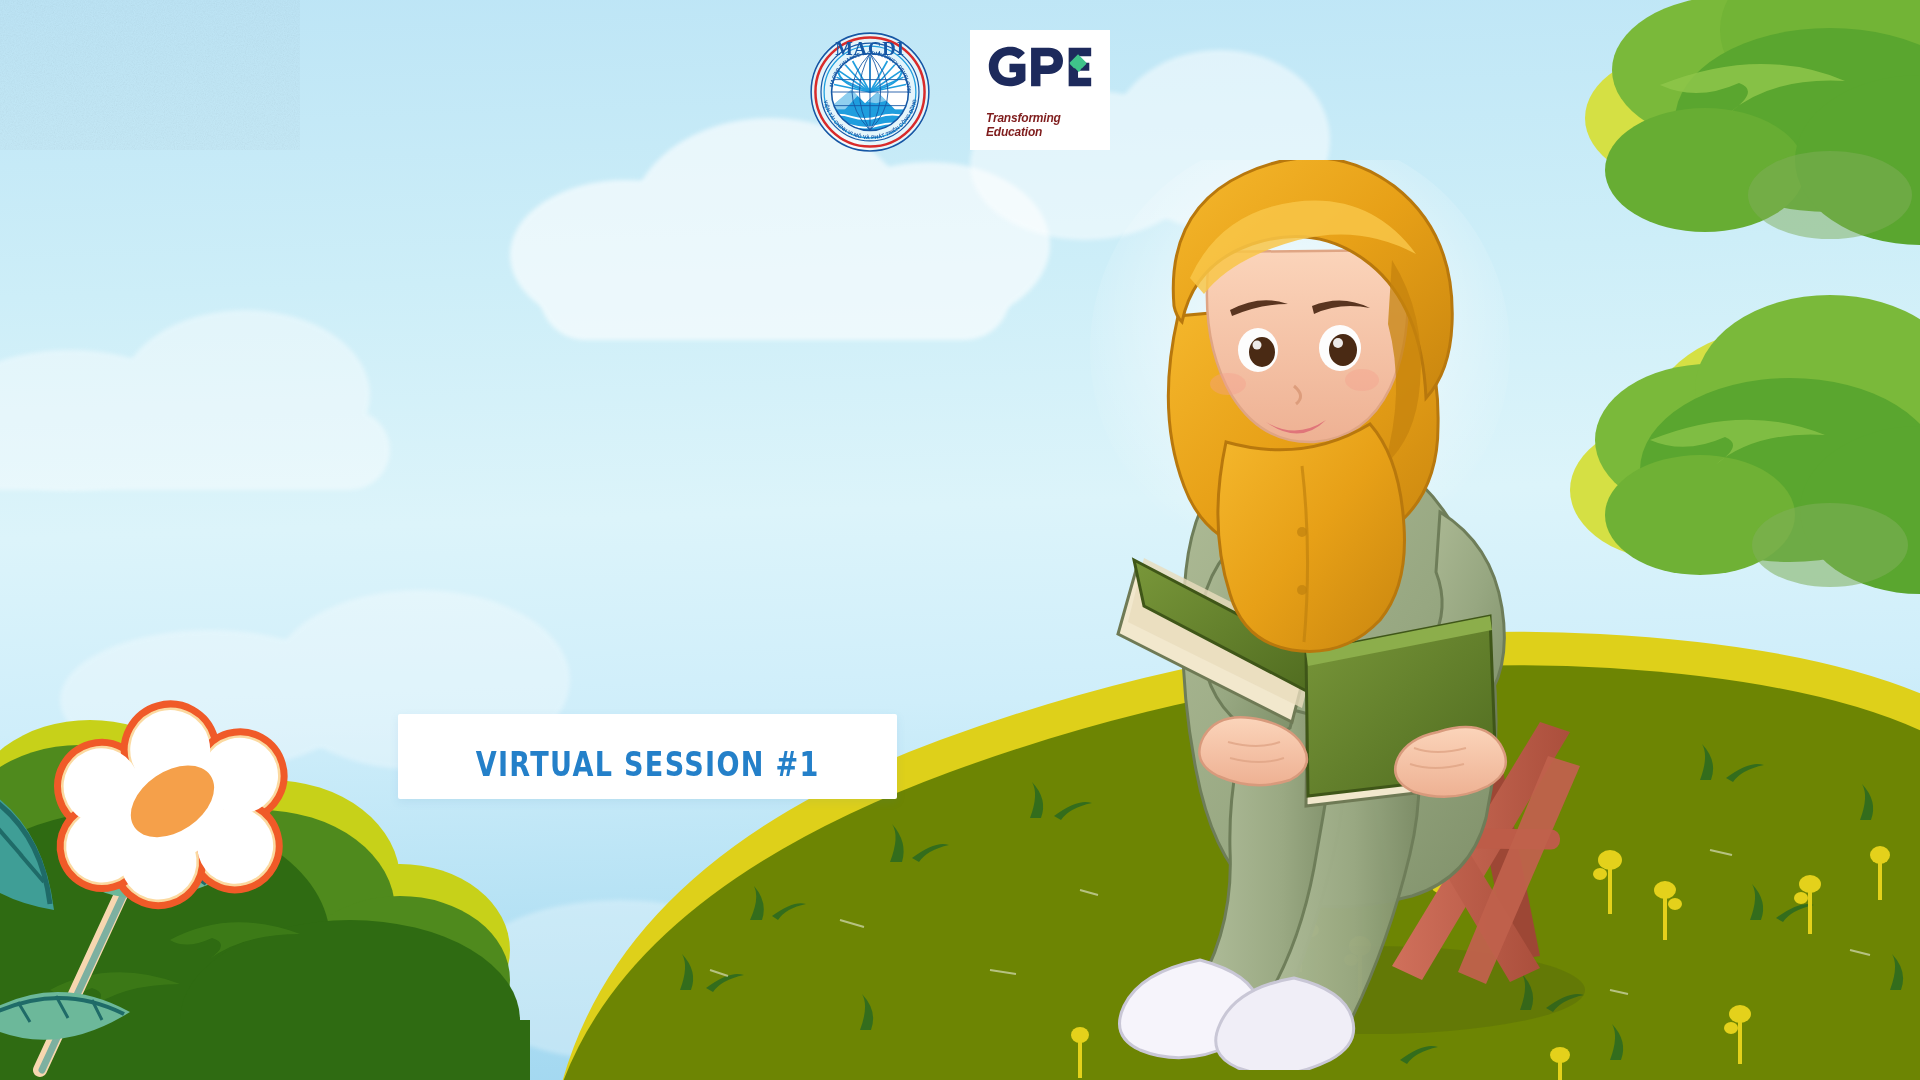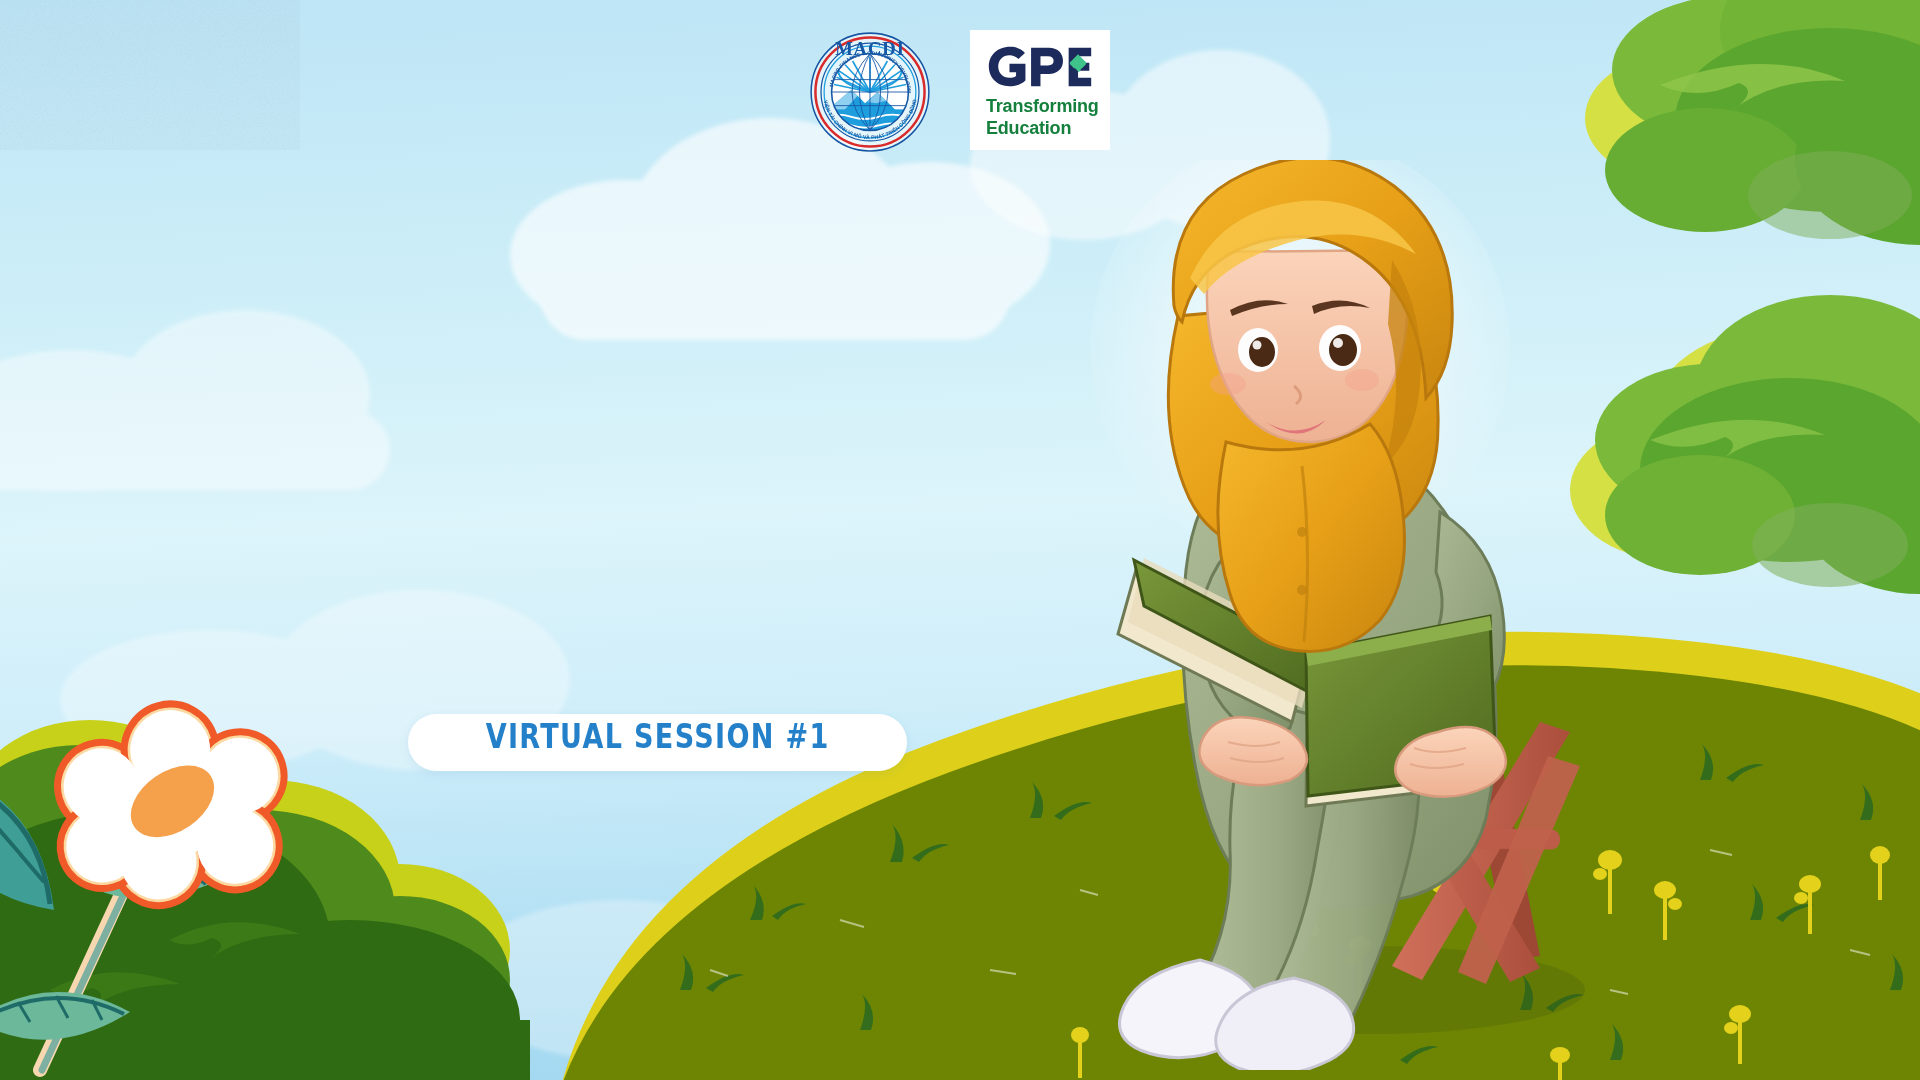--- a/index.html
+++ b/index.html
@@ -35,24 +35,25 @@
     z-index:26;
   }
   #macdi-logo { width:124px; height:124px; position:relative; }
   #gpe-logo {
     width:140px; height:120px; background:#ffffff;
     padding:13px 14px 10px 16px;
     display:flex; flex-direction:column; justify-content:space-between;
   }
   #gpe-wordmark { width:108px; height:47px; }
   #gpe-tagline {
-    font-size:18px; font-weight:bold; line-height:1.22;
-    color:#15803d; letter-spacing:-.2px;
+    font-size:12px; font-weight:bold; line-height:1.22;
+    color:#7f1d1d; letter-spacing:-.2px;
     font-family:"Liberation Sans", sans-serif;
     white-space:pre-line;
+    font-style:italic;
   }
 
   
   #headline {
     position:absolute; left:0; top:208px; width:1048px;
     text-align:center; z-index:24;
   }
   #headline .tl {
     display:block;
     font-family:"DejaVu Sans", sans-serif;
@@ -62,23 +63,23 @@
     letter-spacing:-.5px;
     color:#1f7cc6;
     transform:scaleX(.90);
     -webkit-text-stroke:14px #ffffff;
     paint-order:stroke fill;
     text-shadow:0 4px 0 rgba(255,255,255,.85);
   }
 
   
   #session-pill {
-    position:absolute; left:408px; top:714px;
-    background:#ffffff; border-radius:30px;
-    padding:3px 40px 15px;
+    position:absolute; left:398px; top:714px;
+    background:#ffffff; border-radius:2px;
+    padding:31px 40px 15px;
     z-index:25;
     box-shadow:0 3px 10px rgba(60,130,180,.10);
   }
   #session-label {
     font-family:"DejaVu Sans", sans-serif;
     font-weight:bold; font-size:33px;
     letter-spacing:1.6px;
     color:#2480c9;
     transform:scaleX(.82);
     display:block;

